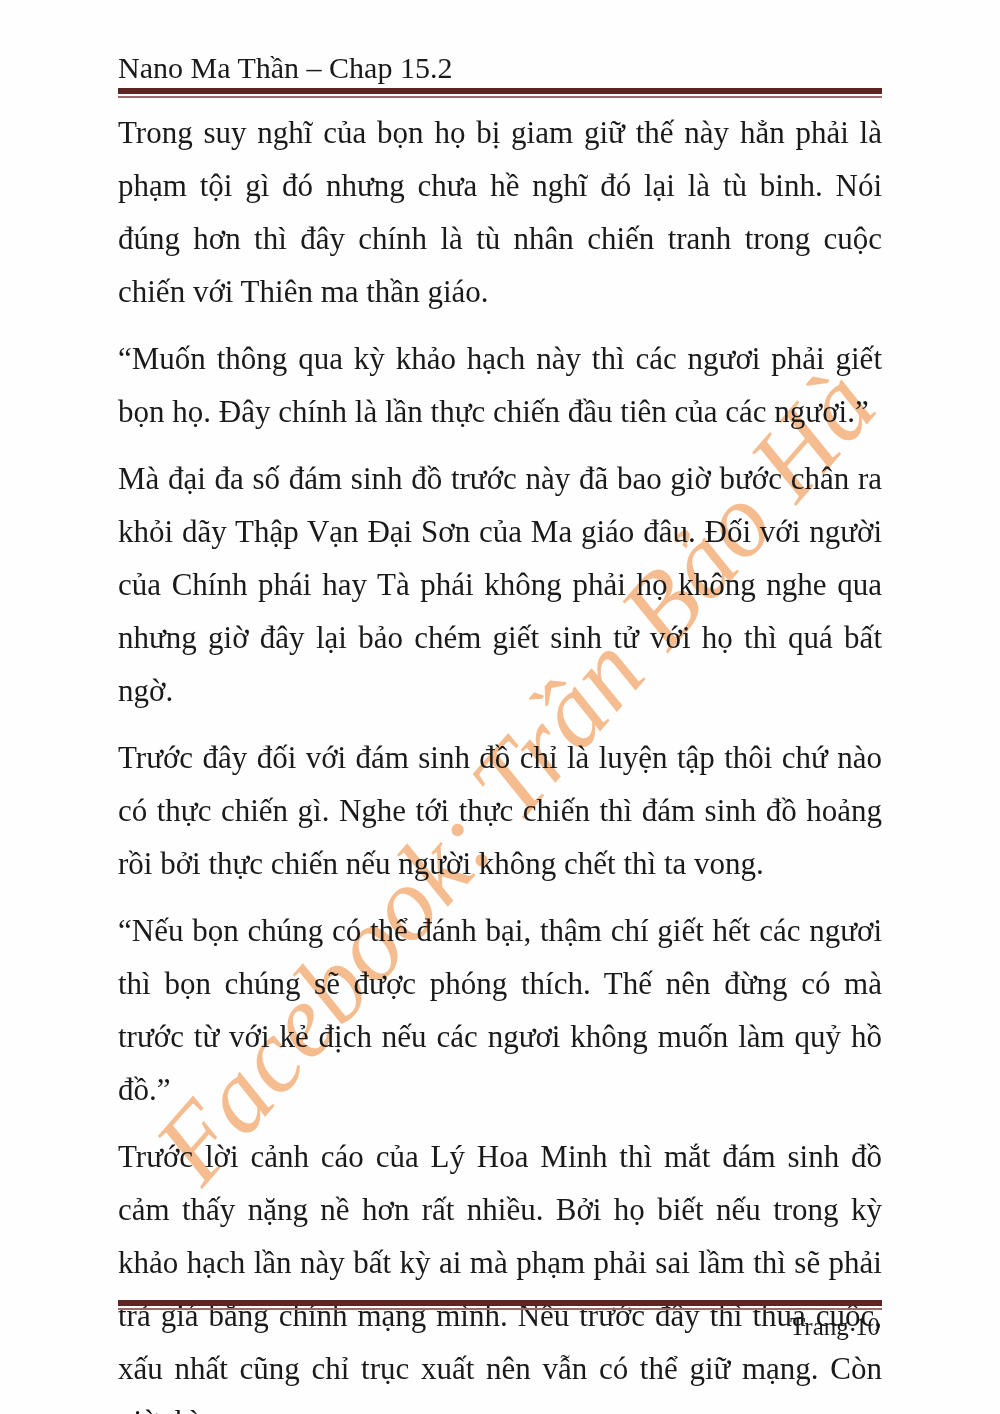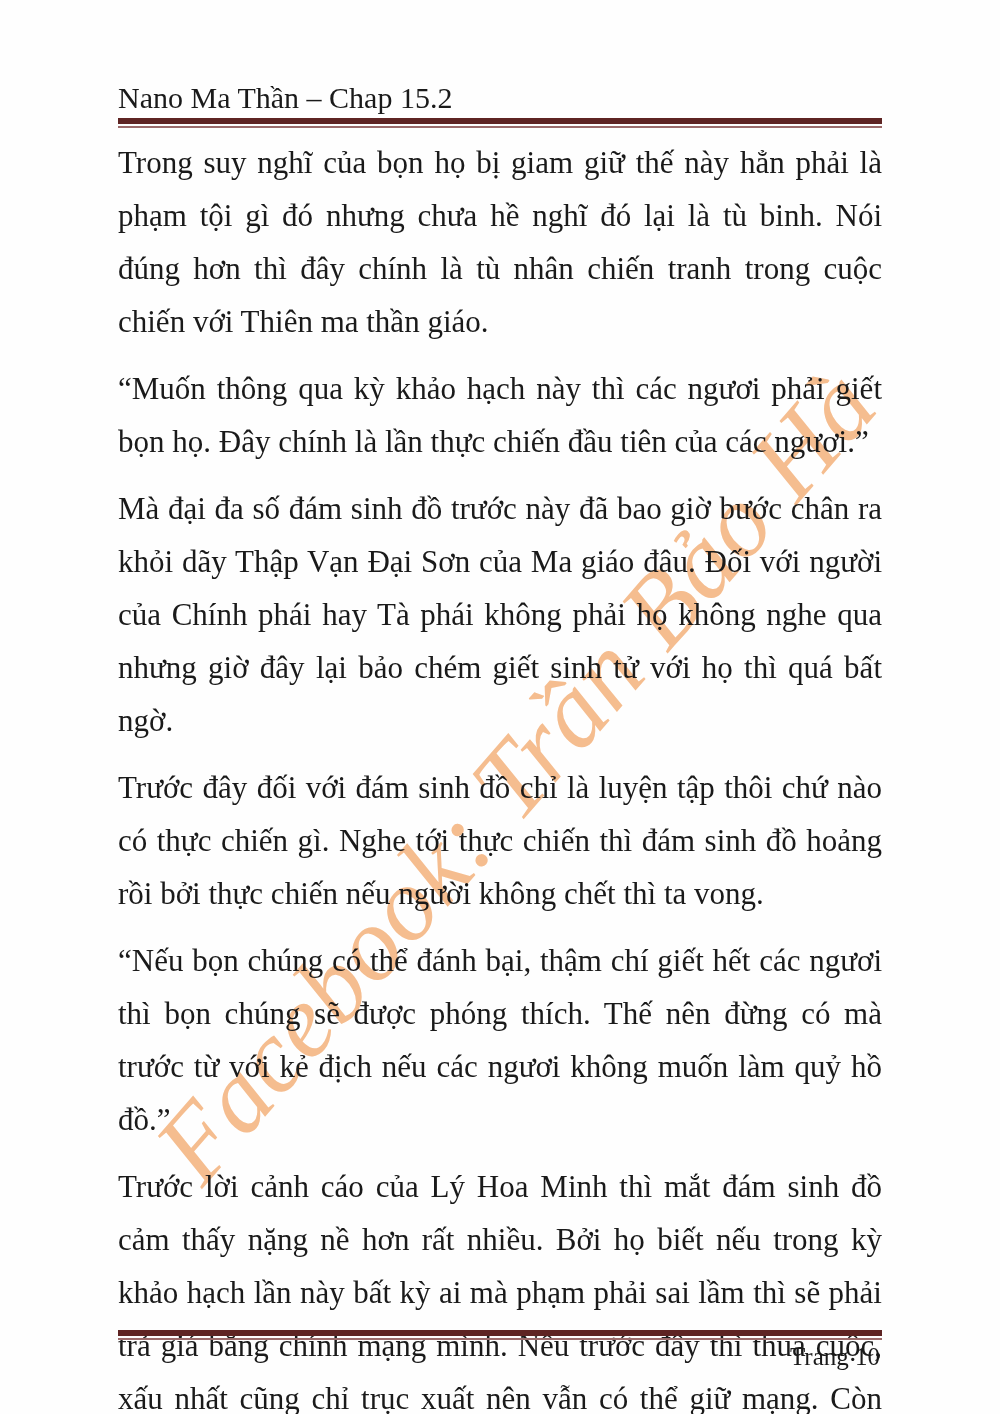--- a/index.html
+++ b/index.html
@@ -26,21 +26,21 @@
     transform: translate(-50%, -50%) rotate(-49deg);
     transform-origin: center center;
     font-style: italic;
     font-size: 104px;
     white-space: nowrap;
     color: var(--watermark);
     z-index: 0;
     letter-spacing: 1px;
     user-select: none;
   }
-  .layer { position: absolute; z-index: 1; margin-top: 30px; }
+  .layer { position: absolute; z-index: 1; }
   .header {
     left: 118px;
     right: 118px;
     top: 50px;
     display: flex;
     justify-content: space-between;
     font-size: 30px;
     line-height: 36px;
   }
   .rule {

